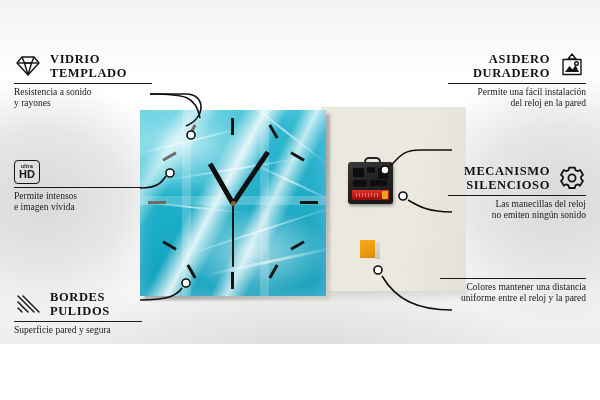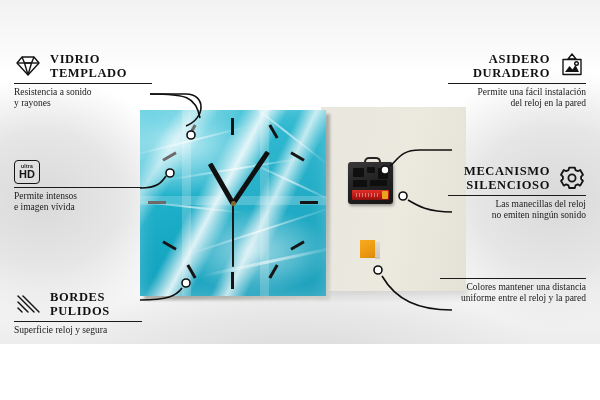--- a/index.html
+++ b/index.html
@@ -403,21 +403,21 @@
             <path d="M9 4 L25 20"></path>
             <path d="M4 10 L14 20"></path>
             <path d="M4 16 L8 20"></path>
           </g>
         </svg>
       </span>
       <span class="title">BORDES
 PULIDOS</span>
     </div>
     <div class="rule"></div>
-    <div class="desc">Superficie reloj y segura</div>
+    <div class="desc">Superficie pared y segura</div>
   </div>
 
   <div class="callout right" style="left:448px; top:164px; width:138px;">
     <div class="head">
       <span class="title">MECANISMO
 SILENCIOSO</span>
       <span class="ico">
         <svg width="28" height="26" viewBox="0 0 28 26">
           <g fill="none" stroke="#141414" stroke-width="1.8" stroke-linejoin="round">
             <path d="M11.2 2.6 h5.6 l.7 2.6 2.3 1 2.4-1.2 2.8 4.8 -1.9 1.8 0 2.4 1.9 1.8 -2.8 4.8 -2.4-1.2 -2.3 1 -.7 2.6 h-5.6 l-.7-2.6 -2.3-1 -2.4 1.2 -2.8-4.8 1.9-1.8 0-2.4 -1.9-1.8 2.8-4.8 2.4 1.2 2.3-1 Z"></path>

